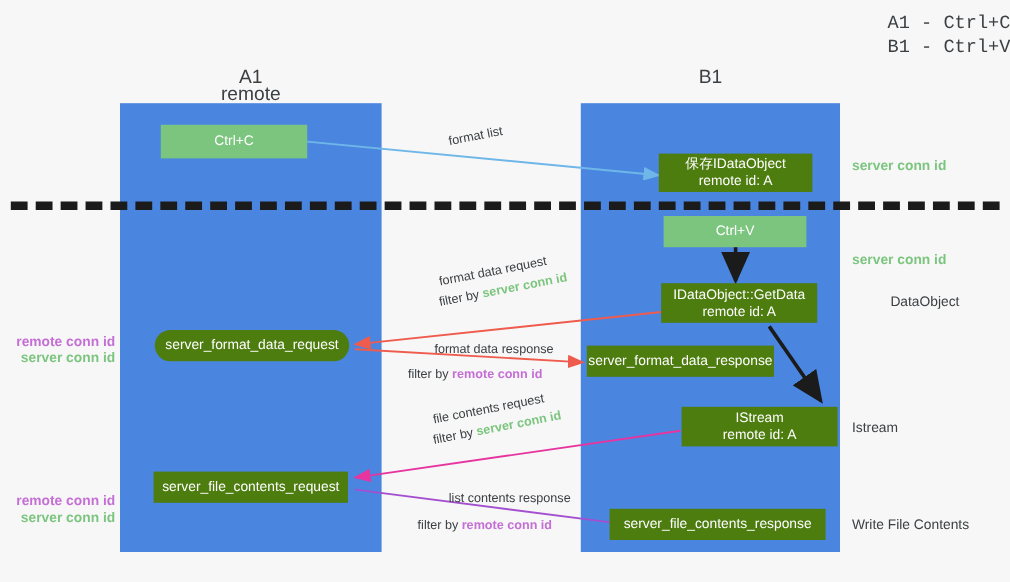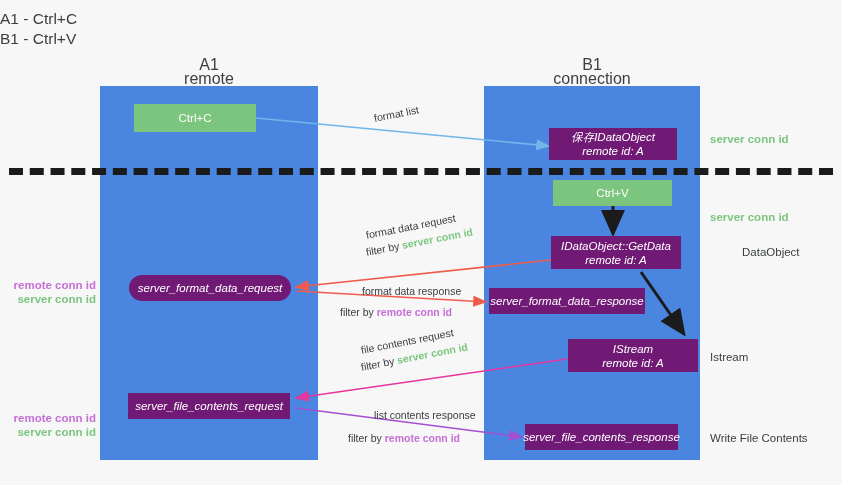--- a/index.html
+++ b/index.html
@@ -11,24 +11,25 @@
     position: relative;
     font-family: "Liberation Sans", sans-serif;
     overflow: hidden;
   }
   .stage { position: absolute; inset: 0; }
   .abs { position: absolute; }
 
   
   .title {
     left: 0; right: 0; top: 9px;
-    text-align: left;
+    text-align: right;
     font-size: 15.5px;
     color: #3c4043;
     line-height: 20px;
+    font-family: Liberation Mono, monospace;
   }
 
   
   .col-head {
     text-align: center;
     font-size: 16px;
     color: #3c4043;
     line-height: 14px;
   }
   .col-head .line2 { display: block; }
@@ -53,21 +54,21 @@
     box-sizing: border-box;
     display: flex; flex-direction: column;
     align-items: center; justify-content: center;
     color: #ffffff;
     font-size: 11.5px;
     line-height: 14px;
     text-align: center;
     padding: 0 6px;
   }
   .node.green { background: #7cc57f; }
-  .node.orange { background: #701a75; font-style: italic; }
+  .node.orange { background: #4d7c0f; }
   .node .sub { display: block; }
 
   
   .side-label {
     font-size: 11.5px;
     color: #3c4043;
     line-height: 14px;
   }
   .side-label.right { text-align: left; }
   .side-label.left { text-align: right; }
@@ -100,21 +101,20 @@
     <div>B1 - Ctrl+V</div>
   </div>
 
   <div class="abs col-head" style="left:100px; top:58px; width:218px;">
     <span>A1</span>
     <span class="line2">remote</span>
   </div>
 
   <div class="abs col-head" style="left:484px; top:58px; width:216px;">
     <span>B1</span>
-    <span class="line2">connection</span>
   </div>
 
   <div class="abs lane lane-a"></div>
   <div class="abs lane lane-b"></div>
 
   <svg class="wires" viewBox="0 0 842 485">
     <defs>
       <marker id="ar-blue" markerWidth="9" markerHeight="7" refX="8" refY="3.5" orient="auto">
         <polygon points="0 0, 9 3.5, 0 7" fill="#6fb7e8"></polygon>
       </marker>
@@ -177,21 +177,21 @@
   </div>
 
   <div class="abs node orange" style="left:489px; top:288px; width:156px; height:26px;">
     <span>server_format_data_response</span>
   </div>
 
   <div class="abs node orange" style="left:128px; top:393px; width:162px; height:26px;">
     <span>server_file_contents_request</span>
   </div>
 
-  <div class="abs node orange" style="left:525px; top:424px; width:153px; height:26px;">
+  <div class="abs node orange" style="left:508px; top:424px; width:180px; height:26px;">
     <span>server_file_contents_response</span>
   </div>
 
   <div class="abs edge-label" style="left:374px; top:111px;">
     <span class="rot-up" style="display:inline-block;">format list</span>
   </div>
 
   <div class="abs" style="left:366px; top:228px;">
     <div class="edge-label rot-up">format data request</div>
     <div class="edge-label rot-up" style="margin-top:3px;">

